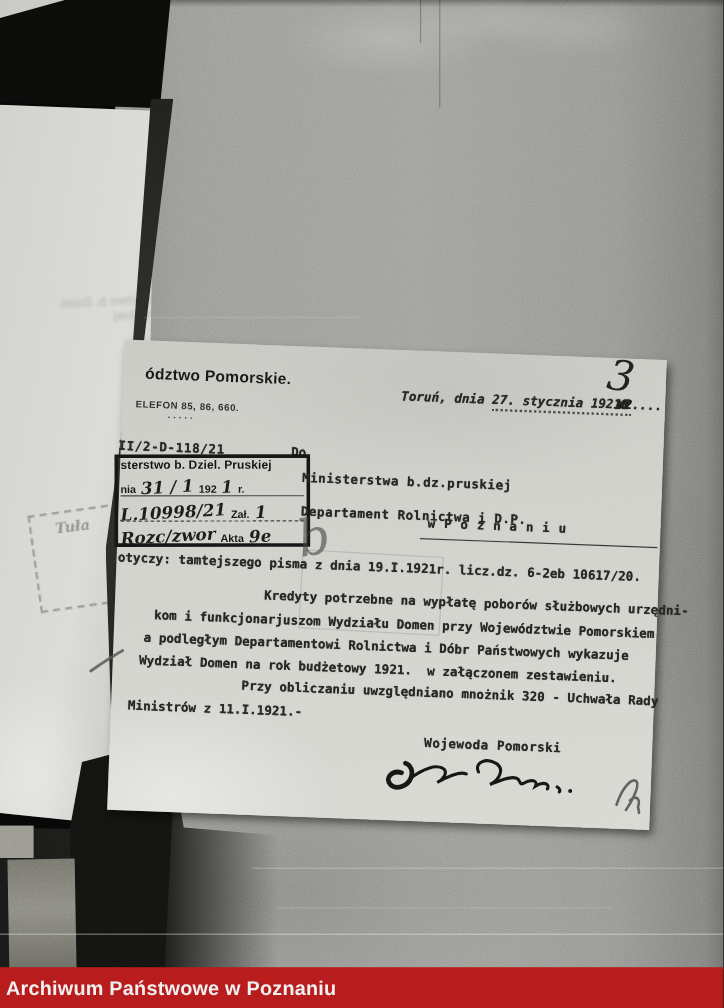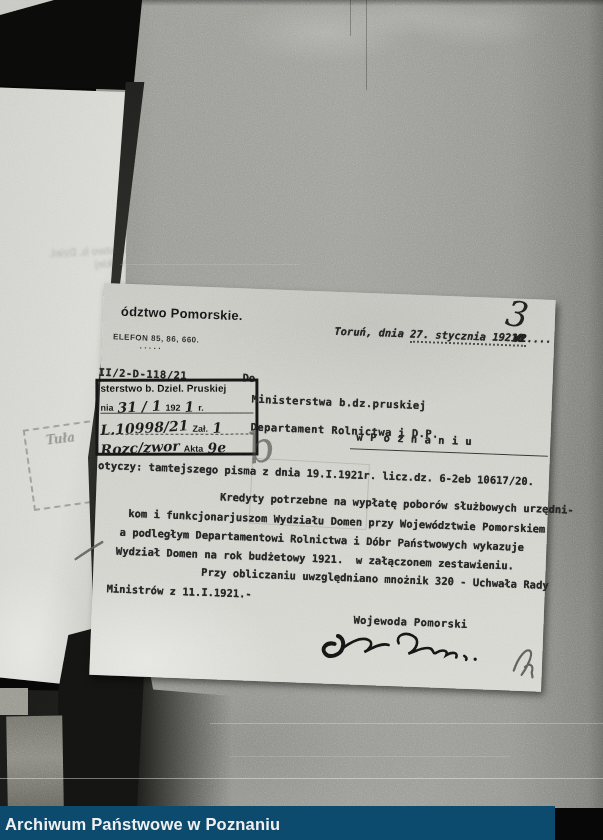--- a/index.html
+++ b/index.html
@@ -110,21 +110,21 @@
 
   
   .scratch{position:absolute;height:1px;background:rgba(255,255,255,.45);z-index:40;}
   .sc1{left:210px;top:723px;width:393px;opacity:.55;}
   .sc2{left:0;top:778px;width:603px;opacity:.85;}
   .sc3{left:230px;top:756px;width:280px;opacity:.3;}
   .sc4{left:120px;top:264px;width:180px;opacity:.25;}
   .grain{position:absolute;left:0;top:0;z-index:50;mix-blend-mode:overlay;opacity:.75;pointer-events:none;}
 
   
-  .footer{position:absolute;left:0;top:806px;width:555px;height:34px;background:#0c4a6e;z-index:60;}
+  .footer{position:absolute;left:0;top:806px;width:603px;height:34px;background:#b91c1c;z-index:60;}
   .footer span{position:absolute;left:5px;top:9px;font:700 16.5px "Liberation Sans",sans-serif;
     color:#f0f0f0;letter-spacing:.2px;}
 </style>
 </head>
 <body>
 
 <div id="app">
 
   <div class="backing"></div>
   <div class="vline vl1"></div>

